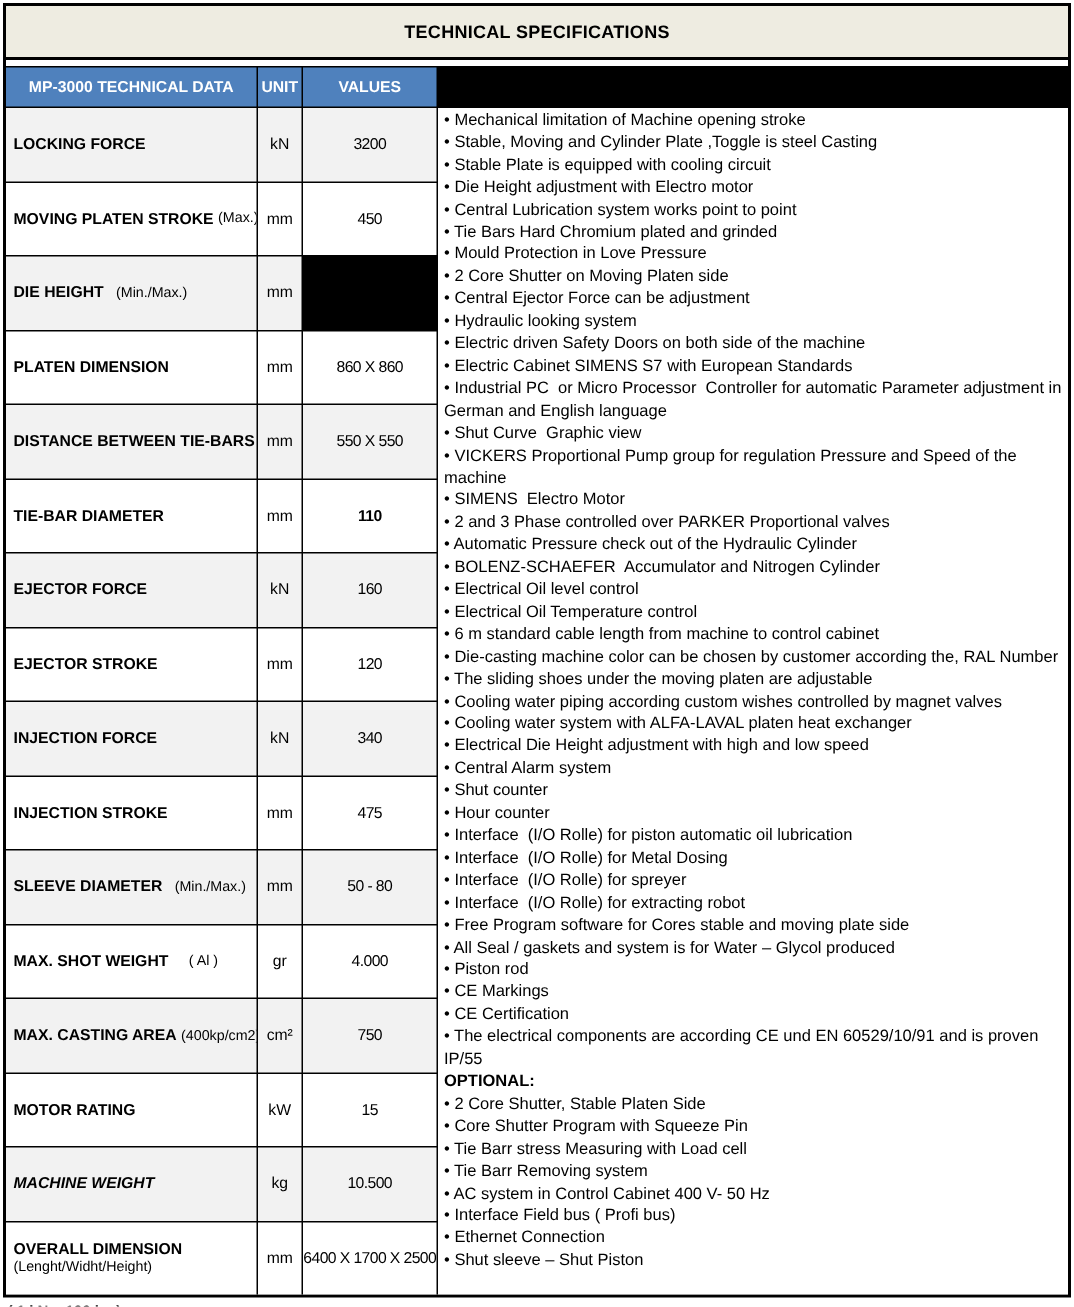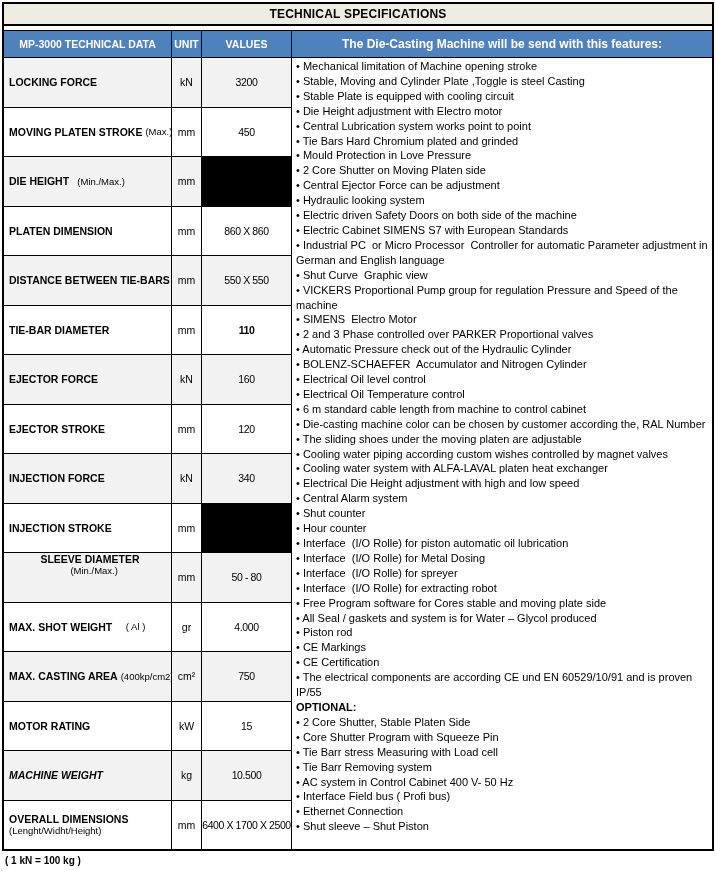--- a/index.html
+++ b/index.html
@@ -6,21 +6,21 @@
   html, body { margin: 0; padding: 0; }
   body {
     width: 716px; height: 871px;
     background: #ffffff;
     font-family: "Liberation Sans", sans-serif;
     color: #000;
   }
   .wrap { padding: 2px 2px 0 2px; }
   .outer { border: 2px solid #000; background: #fff; }
   .title-band {
-    height: 22px; background: #EEECE1;
+    height: 36px; background: #EEECE1;
     border-bottom: 2px solid #000;
     display: flex; align-items: center; justify-content: center;
     font-weight: bold; font-size: 12px; letter-spacing: 0.2px;
   }
   .spacer { height: 4px; background: #fff; }
   .grid {
     display: grid;
     grid-template-columns: 167px 29px 89px 1fr;
     grid-template-rows: 26px repeat(16, 48.5px);
     gap: 1px; background: #000;
@@ -62,21 +62,20 @@
 <body>
 
 <div class="wrap">
   <div class="outer">
     <div class="title-band">TECHNICAL SPECIFICATIONS</div>
     <div class="spacer"></div>
     <div class="grid" id="grid">
       <div class="cell hcell" style="grid-row:1;grid-column:1">MP-3000 TECHNICAL DATA</div>
       <div class="cell hcell" style="grid-row:1;grid-column:2">UNIT</div>
       <div class="cell hcell" style="grid-row:1;grid-column:3">VALUES</div>
-      <div class="cell hcell features-h" style="grid-row:1;grid-column:4">The Die-Casting Machine will be send with this features:</div>
       <div class="features" id="features">
           <div class="feat"><span class="b">• </span><span class="t">Mechanical limitation of Machine opening stroke</span></div>
           <div class="feat"><span class="b">• </span><span class="t">Stable, Moving and Cylinder Plate ,Toggle is steel Casting</span></div>
           <div class="feat"><span class="b">• </span><span class="t">Stable Plate is equipped with cooling circuit</span></div>
           <div class="feat"><span class="b">• </span><span class="t">Die Height adjustment with Electro motor</span></div>
           <div class="feat"><span class="b">• </span><span class="t">Central Lubrication system works point to point</span></div>
           <div class="feat"><span class="b">• </span><span class="t">Tie Bars Hard Chromium plated and grinded</span></div>
           <div class="feat"><span class="b">• </span><span class="t">Mould Protection in Love Pressure</span></div>
           <div class="feat"><span class="b">• </span><span class="t">2 Core Shutter on Moving Platen side</span></div>
           <div class="feat"><span class="b">• </span><span class="t">Central Ejector Force can be adjustment</span></div>
@@ -164,21 +163,22 @@
         <div class="cell value" style="grid-area: 9 / 3;">120</div>
         <div class="cell name gray" style="grid-area: 10 / 1;">
           <span>INJECTION FORCE</span>
         </div>
         <div class="cell unit gray" style="grid-area: 10 / 2;">kN</div>
         <div class="cell value gray" style="grid-area: 10 / 3;">340</div>
         <div class="cell name" style="grid-area: 11 / 1;">
           <span>INJECTION STROKE</span>
         </div>
         <div class="cell unit" style="grid-area: 11 / 2;">mm</div>
-        <div class="cell name gray" style="grid-area: 12 / 1; flex-direction: column;">
+        <div class="cell value" style="grid-area: 11 / 3;">475</div>
+        <div class="cell name gray" style="grid-area: 12 / 1;">
           <span>SLEEVE DIAMETER</span>
           <span class="sfx">  (Min./Max.)</span>
         </div>
         <div class="cell unit gray" style="grid-area: 12 / 2;">mm</div>
         <div class="cell value gray" style="grid-area: 12 / 3;">50 - 80</div>
         <div class="cell name" style="grid-area: 13 / 1;">
           <span>MAX. SHOT WEIGHT</span>
           <span class="sfx">    ( Al )</span>
         </div>
         <div class="cell unit" style="grid-area: 13 / 2;">gr</div>
@@ -193,21 +193,21 @@
           <span>MOTOR RATING</span>
         </div>
         <div class="cell unit" style="grid-area: 15 / 2;">kW</div>
         <div class="cell value" style="grid-area: 15 / 3;">15</div>
         <div class="cell name gray" style="grid-area: 16 / 1; font-style: italic;">
           <span>MACHINE WEIGHT</span>
         </div>
         <div class="cell unit gray" style="grid-area: 16 / 2;">kg</div>
         <div class="cell value gray" style="grid-area: 16 / 3;">10.500</div>
         <div class="cell name two-line" style="grid-area: 17 / 1;">
-          <span>OVERALL DIMENSIONS</span>
+          <span>OVERALL DIMENSION</span>
           <span class="sub">(Lenght/Widht/Height)</span>
         </div>
         <div class="cell unit" style="grid-area: 17 / 2;">mm</div>
         <div class="cell value" style="grid-area: 17 / 3;">6400 X 1700 X 2500</div>
       </div>
   </div>
   <div class="footnote">( 1 kN = 100 kg )</div>
 </div>
 
 </body></html>

